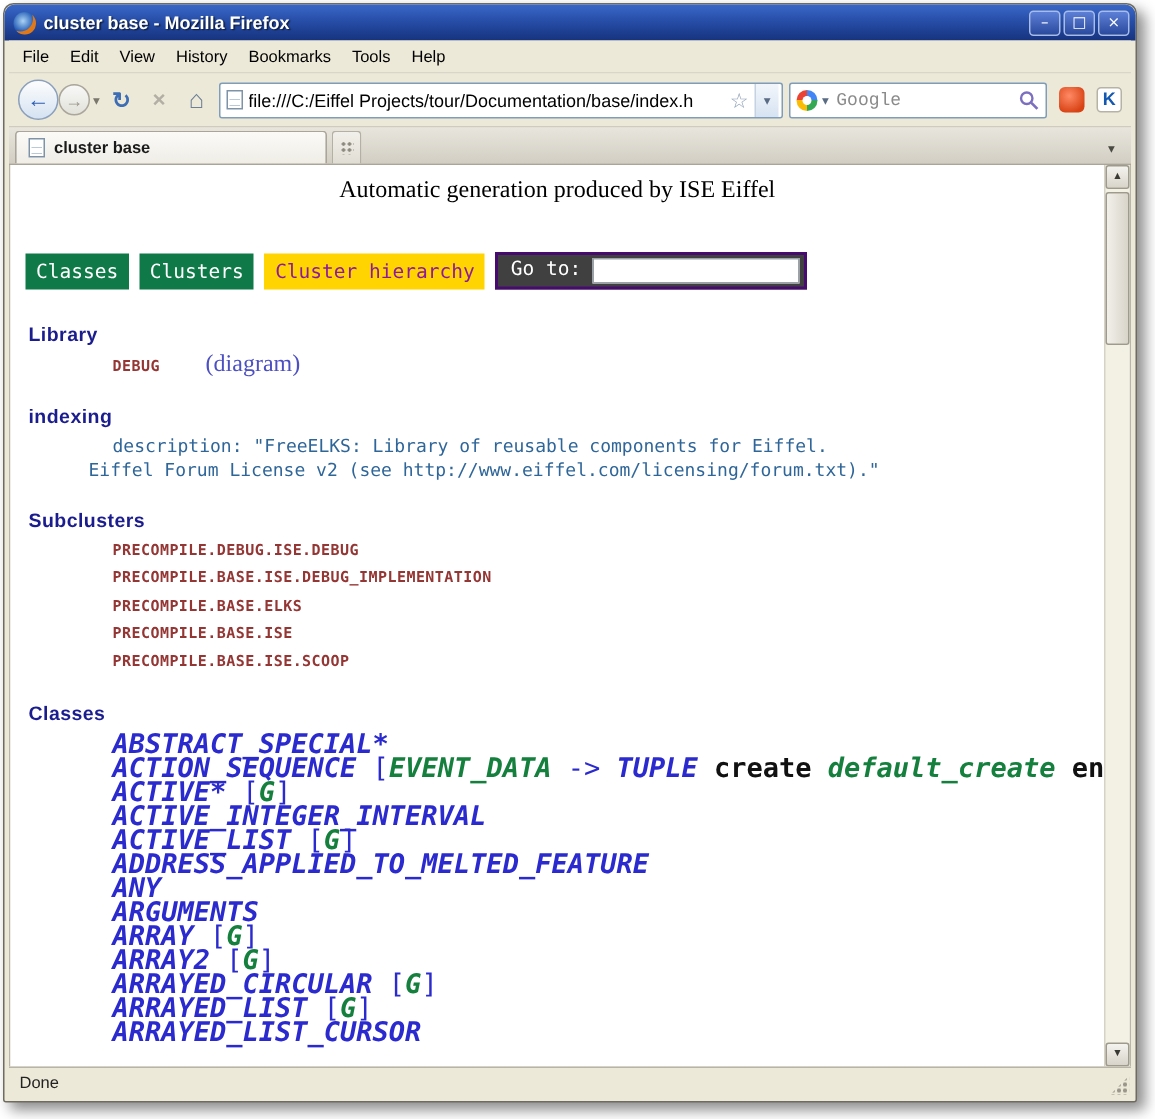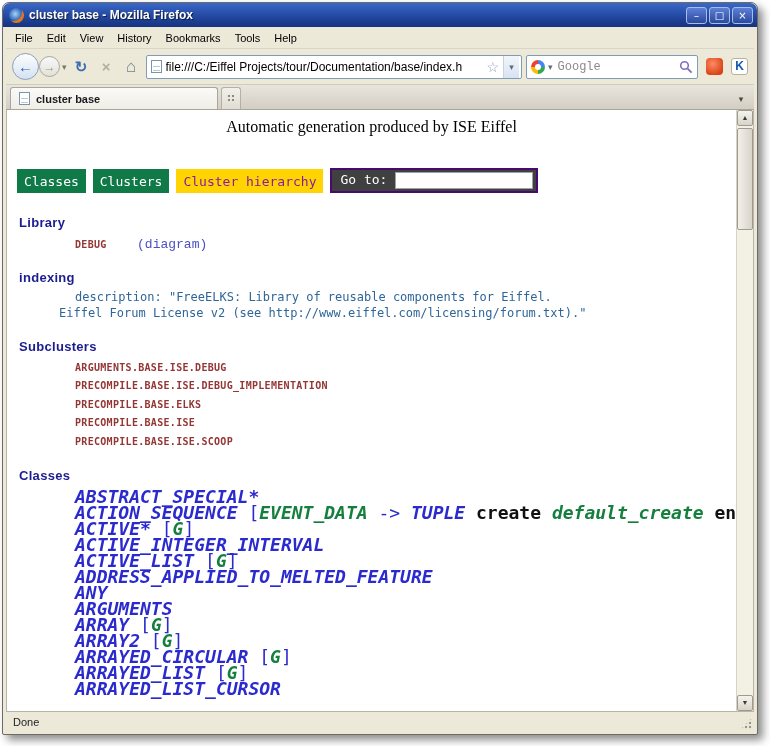--- a/index.html
+++ b/index.html
@@ -130,21 +130,21 @@
     border: 2px solid #470a6e; padding: 2px 3px 2px 8px; gap: 8px; }
   .goto-label { color: #fff; font-family: "DejaVu Sans Mono", monospace; font-size: 13px; }
   .goto-input { width: 138px; height: 17px; border: 1px solid #9aa2aa; background: #fff;
     font-size: 12px; padding: 0 2px; outline: none; }
   .sec-heading { font-size: 13px; font-weight: bold; color: #1b1d8f; margin: 18px 0 0 12px;
     letter-spacing: .3px; }
   .sec-heading.first { margin-top: 22px; }
   .lib-line { margin: 4px 0 0 68px; }
   .base-link, .cluster-link { font-family: "DejaVu Sans Mono", monospace; font-size: 10px;
     font-weight: bold; color: #943634; text-decoration: none; letter-spacing: .3px; }
-  .diagram-link { font-family: Liberation Mono, monospace; font-size: 13px;
+  .diagram-link { font-family: Liberation Serif, serif; font-size: 16px;
     color: #4d50c0; text-decoration: none; margin-left: 26px; }
   .desc-line { font-family: "DejaVu Sans Mono", monospace; font-size: 12px;
     color: #2f6699; line-height: 16px; }
   .desc-1 { margin: 4px 0 0 68px; }
   .desc-2 { margin: 0 0 0 52px; }
   .sub-list { margin-top: 4px; }
   .sub-line { margin-left: 68px; line-height: 16.4px; }
   .class-list { margin-top: 6px; }
   .class-line { margin-left: 68px; line-height: 16px; white-space: pre;
     font-family: "DejaVu Sans Mono", monospace; font-size: 18px; }
@@ -243,21 +243,21 @@
         <a class="base-link">DEBUG</a>
         <a class="diagram-link">(diagram)</a>
       </div>
 
       <div class="sec-heading">indexing</div>
       <div class="desc-line desc-1">description: "FreeELKS: Library of reusable components for Eiffel.</div>
       <div class="desc-line desc-2">Eiffel Forum License v2 (see http://www.eiffel.com/licensing/forum.txt)."</div>
 
       <div class="sec-heading">Subclusters</div>
       <div class="sub-list" id="subclusters">
-          <div class="sub-line"><a class="cluster-link">ARGUMENTS.BASE.ISE.DEBUG</a></div>
+          <div class="sub-line"><a class="cluster-link">PRECOMPILE.DEBUG.ISE.DEBUG</a></div>
           <div class="sub-line"><a class="cluster-link">PRECOMPILE.BASE.ISE.DEBUG_IMPLEMENTATION</a></div>
           <div class="sub-line"><a class="cluster-link">PRECOMPILE.BASE.ELKS</a></div>
           <div class="sub-line"><a class="cluster-link">PRECOMPILE.BASE.ISE</a></div>
           <div class="sub-line"><a class="cluster-link">PRECOMPILE.BASE.ISE.SCOOP</a></div>
         </div>
 
       <div class="sec-heading">Classes</div>
       <div class="class-list" id="classlist">
           <div class="class-line"><a class="seg cls">ABSTRACT_SPECIAL*</a></div>
           <div class="class-line"><a class="seg cls">ACTION_SEQUENCE</a><span class="seg pln"> [</span><span class="seg gen">EVENT_DATA</span><span class="seg pln"> -&gt; </span><span class="seg cls">TUPLE</span><span class="seg pln"> </span><span class="seg kw">create</span><span class="seg pln"> </span><span class="seg gen">default_create</span><span class="seg pln"> </span><span class="seg kw">end</span><span class="seg pln">]</span></div>

